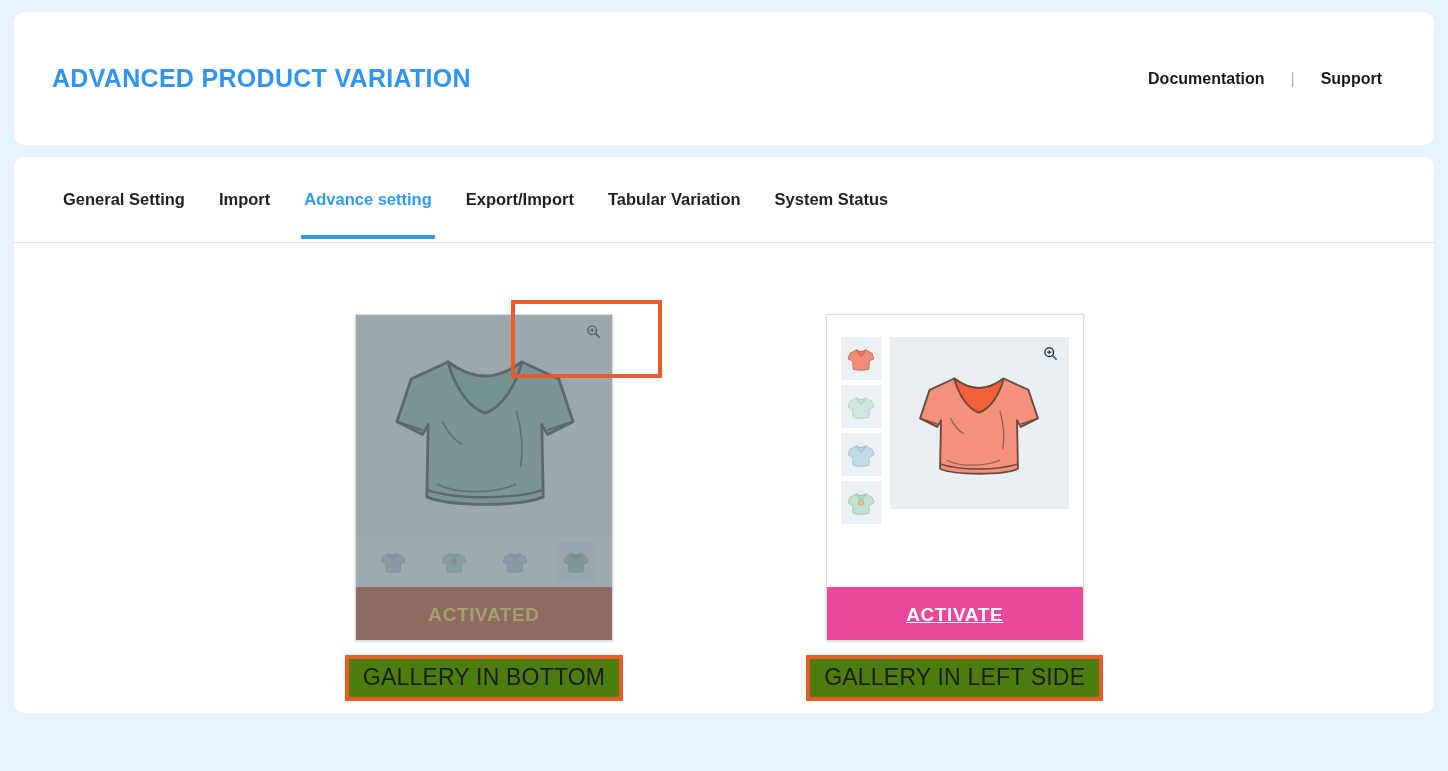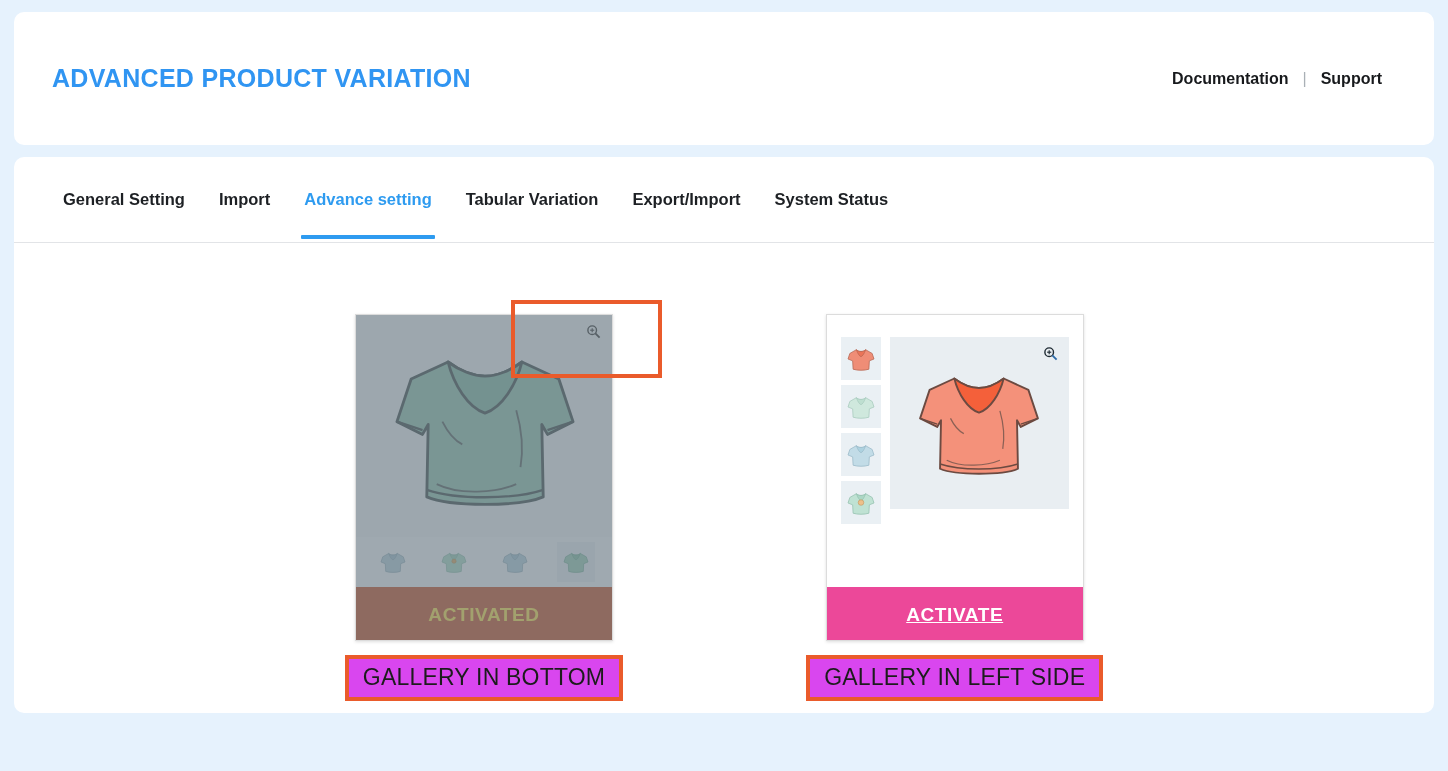--- a/index.html
+++ b/index.html
@@ -36,21 +36,21 @@
     color: #3095f2;
     font-size: 25px;
     font-weight: bold;
     letter-spacing: 0.3px;
     white-space: nowrap;
   }
 
   .header-links {
     display: flex;
     align-items: center;
-    gap: 0px;
+    gap: 12px;
     font-size: 16px;
     font-weight: bold;
     color: #17191c;
   }
   .header-links a {
     color: #17191c;
     text-decoration: none;
     padding: 0 14px;
     white-space: nowrap;
   }
@@ -243,21 +243,21 @@
     right: 11px;
     width: 15px;
     height: 15px;
     z-index: 2;
   }
 
   
   .caption {
     margin-top: 14px;
     border: 4px solid #ea5b2b;
-    background: #d946ef;
+    background: #4d7c0f;
     padding: 5px 14px 6px 14px;
     font-size: 23px;
     color: #1c1c1c;
     letter-spacing: 0.2px;
     white-space: nowrap;
     text-align: center;
   }
 
   .shirt-svg { display: block; }
 </style>
@@ -282,24 +282,24 @@
         <span>General Setting</span>
       </div>
       <div class="tab">
         <span>Import</span>
       </div>
       <div class="tab active">
         <span>Advance setting</span>
         <span class="tab-underline"></span>
       </div>
       <div class="tab">
+        <span>Export/Import</span>
+      </div>
+      <div class="tab">
         <span>Tabular Variation</span>
-      </div>
-      <div class="tab">
-        <span>Export/Import</span>
       </div>
       <div class="tab">
         <span>System Status</span>
       </div>
     </div>
 
     <div class="tab-annotation"></div>
 
     <div class="options">
 

